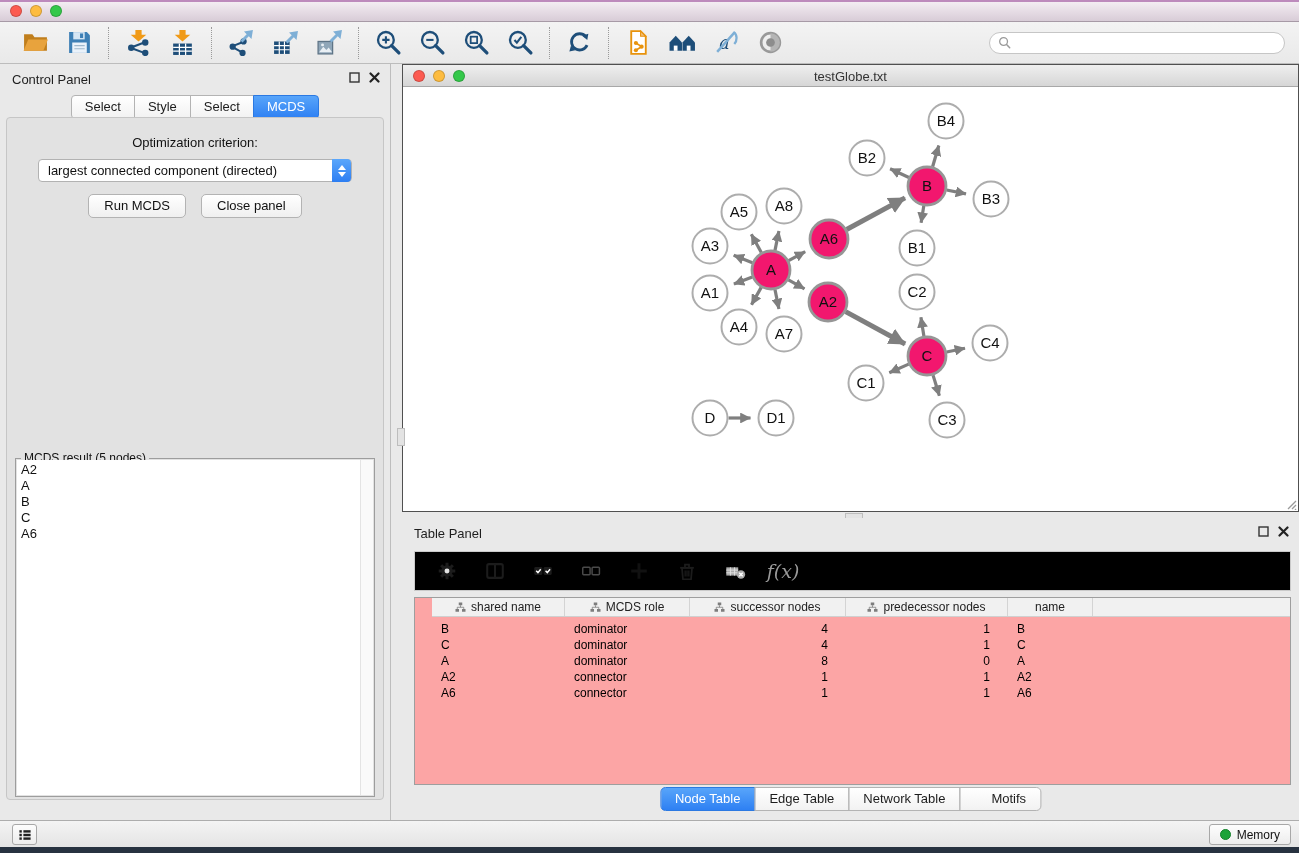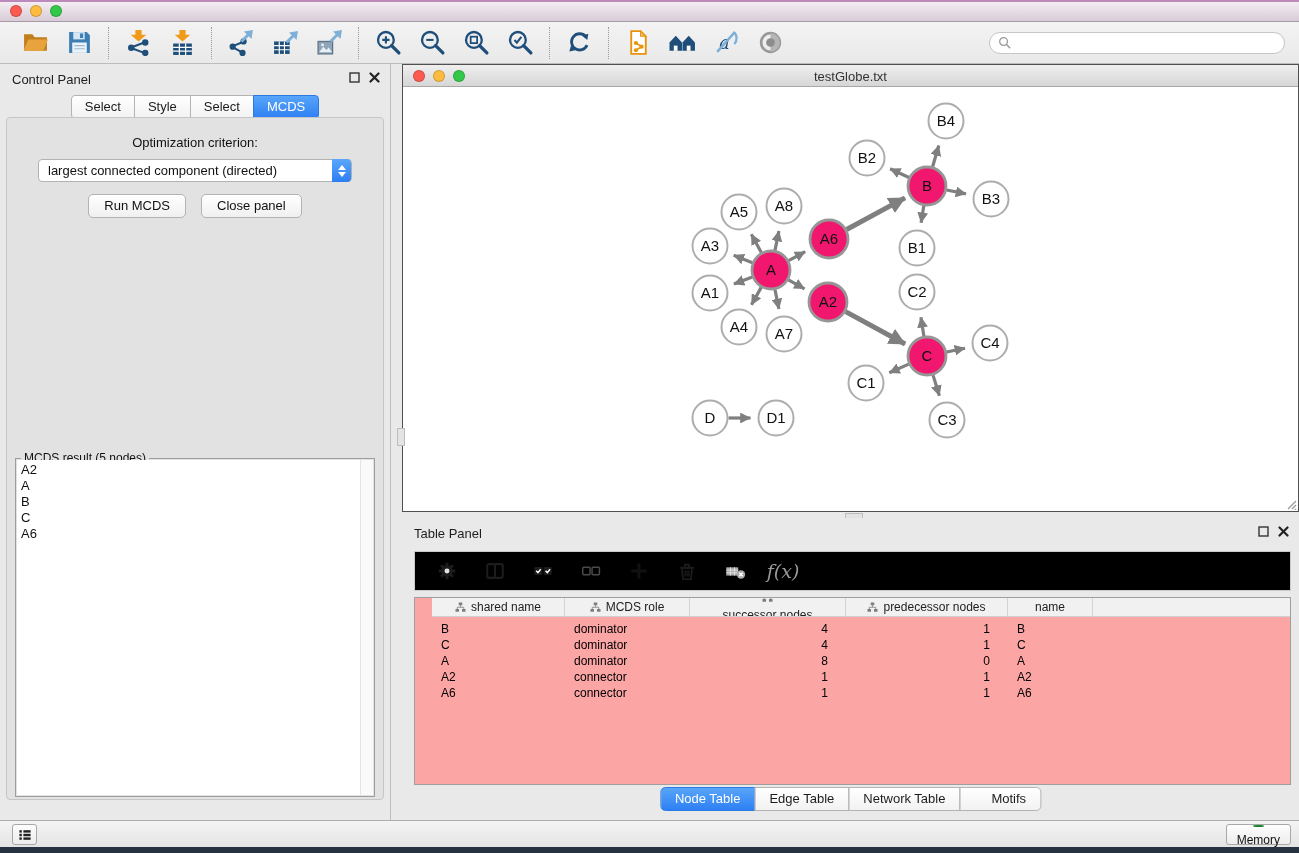--- a/index.html
+++ b/index.html
@@ -104,21 +104,21 @@
 
   
   #status-bar { position:absolute; left:0; right:0; bottom:6px; height:27px;
     background:linear-gradient(#f4f4f4,#e4e4e4); border-top:1px solid #adadad; }
   #list-btn { position:absolute; left:12px; top:3px; width:25px; height:21px;
     background:linear-gradient(#fdfdfd,#ededed); border:1px solid #a8a8a8; border-radius:3px;
     display:flex; align-items:center; justify-content:center; }
   #list-btn svg { width:16px; height:16px; }
   #memory-btn { position:absolute; right:8px; top:3px; height:21px; padding:0 10px;
     background:linear-gradient(#fdfdfd,#ededed); border:1px solid #a8a8a8; border-radius:3px;
-    display:flex; align-items:center; gap:6px; font-size:12px; color:#111;flex-direction:column; }
+    display:flex; align-items:center; gap:6px; font-size:12px; color:#111; }
   #memory-dot { width:11px; height:11px; border-radius:50%; background:#1ca339; border:1px solid #13812a; }
   #bottom-strip { position:absolute; left:0; right:0; bottom:0; height:6px; background:#273240; }
 </style>
 </head>
 <body>
 
 <div id="titlebar">
   <div class="lights">
     <div class="light red"></div>
     <div class="light yellow"></div>
@@ -545,21 +545,21 @@
           <svg viewBox="0 0 22 22">
             <g fill="#7d7d7d">
               <rect x="7.5" y="1" width="7" height="5.5"></rect>
               <rect x="1" y="14" width="7" height="5.5"></rect>
               <rect x="14" y="14" width="7" height="5.5"></rect>
             </g>
             <path d="M11 6.5v4M4.5 14v-3.5h13V14" fill="none" stroke="#7d7d7d" stroke-width="1.6"></path>
           </svg>
           <span>MCDS role</span>
         </div>
-        <div class="th" style="width: 156px; flex-direction: column;">
+        <div class="th" style="width: 156px;">
           <svg viewBox="0 0 22 22">
             <g fill="#7d7d7d">
               <rect x="7.5" y="1" width="7" height="5.5"></rect>
               <rect x="1" y="14" width="7" height="5.5"></rect>
               <rect x="14" y="14" width="7" height="5.5"></rect>
             </g>
             <path d="M11 6.5v4M4.5 14v-3.5h13V14" fill="none" stroke="#7d7d7d" stroke-width="1.6"></path>
           </svg>
           <span>successor nodes</span>
         </div>

